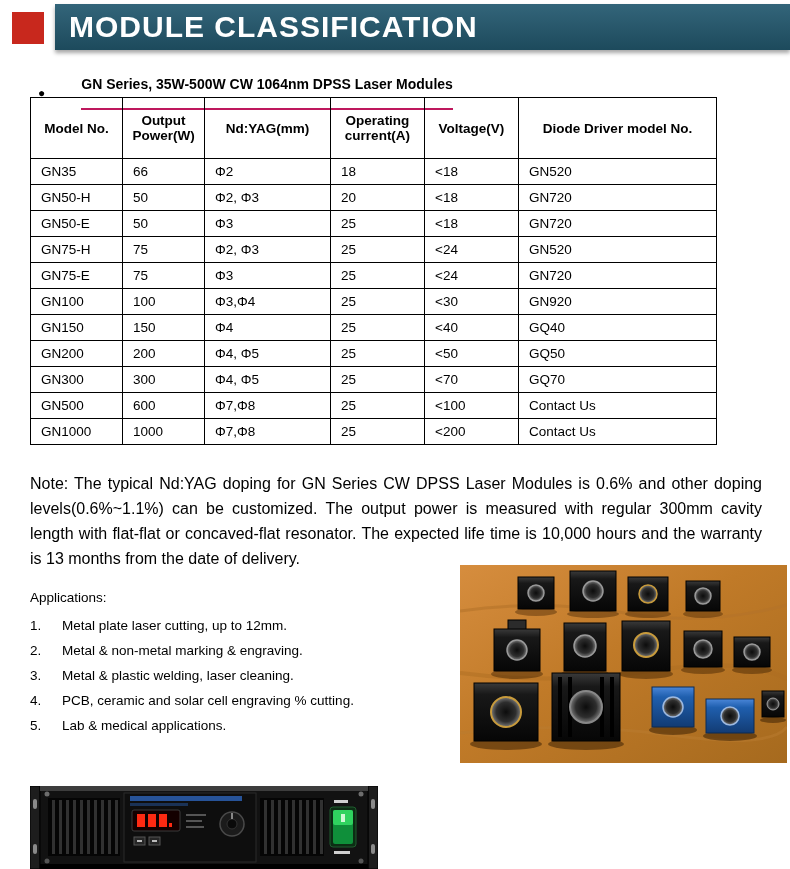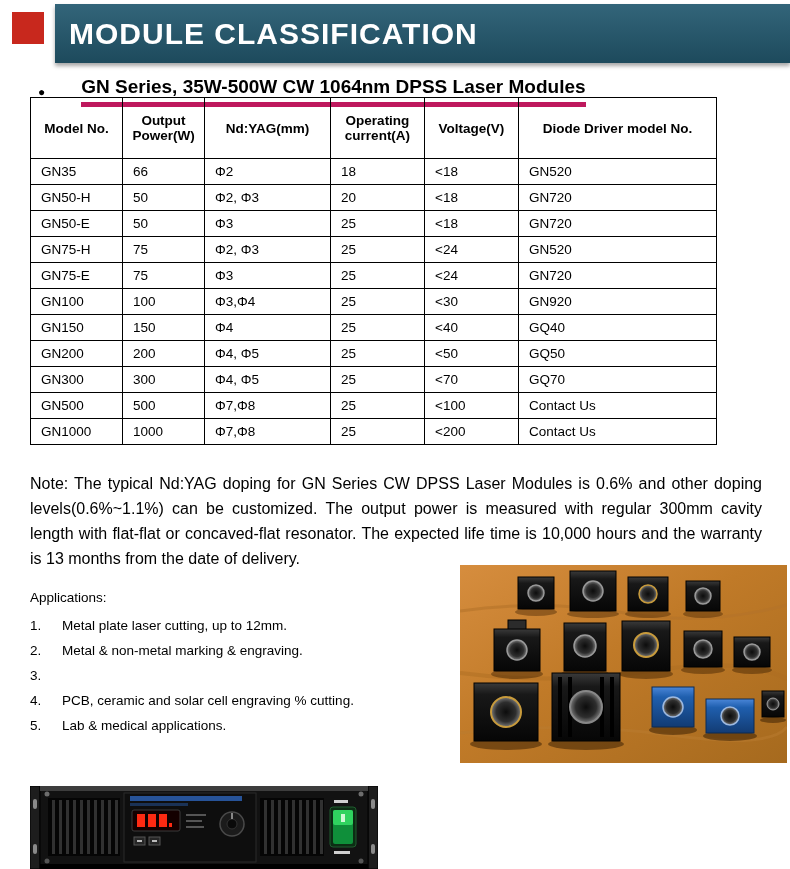--- a/index.html
+++ b/index.html
@@ -2,30 +2,30 @@
 <html><head>
 <meta charset="utf-8">
 <style>
   * { margin:0; padding:0; box-sizing:border-box; }
   html,body { background:#fff; }
   body { font-family:"Liberation Sans", sans-serif; color:#000; }
   .page { position:relative; width:790px; height:869px; background:#fff; overflow:hidden; }
 
   
   .red-square { position:absolute; left:12px; top:12px; width:32px; height:32px; background:#c8281d; }
-  .banner { position:absolute; left:55px; top:4px; width:735px; height:59px;
+  .banner { position:absolute; left:55px; top:4px; width:735px; height:46px;
             background:linear-gradient(#33657a, #1d4a5c);
             box-shadow:0 3px 4px rgba(0,0,0,.35);
             display:flex; align-items:center; }
   .banner h1 { color:#fff; font-size:30px; font-weight:bold; letter-spacing:1px; padding-left:14px; }
 
   
   .section-title { position:absolute; left:38px; top:76px; display:flex; align-items:center; }
   .bullet { font-size:12px; margin-right:36px; }
-  .section-title .label { font-size:19px; font-weight:bold; border-bottom:5px solid #be185d; padding-bottom:4px; }
+  .section-title .label { font-size:14px; font-weight:bold; border-bottom:2px solid #be185d; padding-bottom:16px; }
 
   
   .module-table { position:absolute; left:30px; top:97px; width:686px;
                   border-collapse:collapse; table-layout:fixed; font-size:13.5px; }
   .module-table th, .module-table td { border:1px solid #000; }
   .module-table th { font-weight:bold; text-align:center; vertical-align:middle; padding:6px 4px; }
   .module-table thead tr { height:61px; }
   .module-table td { height:26px; padding:2px 10px; text-align:left; vertical-align:middle; }
   .module-table tbody tr { height:26px; }
 
@@ -148,21 +148,21 @@
         <tr>
           <td>GN300</td>
           <td>300</td>
           <td>Φ4, Φ5</td>
           <td>25</td>
           <td>&lt;70</td>
           <td>GQ70</td>
         </tr>
         <tr>
           <td>GN500</td>
-          <td>500</td>
+          <td>600</td>
           <td>Φ7,Φ8</td>
           <td>25</td>
           <td>&lt;100</td>
           <td>Contact Us</td>
         </tr>
         <tr>
           <td>GN1000</td>
           <td>1000</td>
           <td>Φ7,Φ8</td>
           <td>25</td>
@@ -180,20 +180,21 @@
         <li>
           <span class="app-num">1.</span>
           <span class="app-text">Metal plate laser cutting, up to 12mm.</span>
         </li>
         <li>
           <span class="app-num">2.</span>
           <span class="app-text">Metal &amp; non-metal marking &amp; engraving.</span>
         </li>
         <li>
           <span class="app-num">3.</span>
+          <span class="app-text">Metal &amp; plastic welding, laser cleaning.</span>
         </li>
         <li>
           <span class="app-num">4.</span>
           <span class="app-text">PCB, ceramic and solar cell engraving % cutting.</span>
         </li>
         <li>
           <span class="app-num">5.</span>
           <span class="app-text">Lab &amp; medical applications.</span>
         </li>
       </ol>

